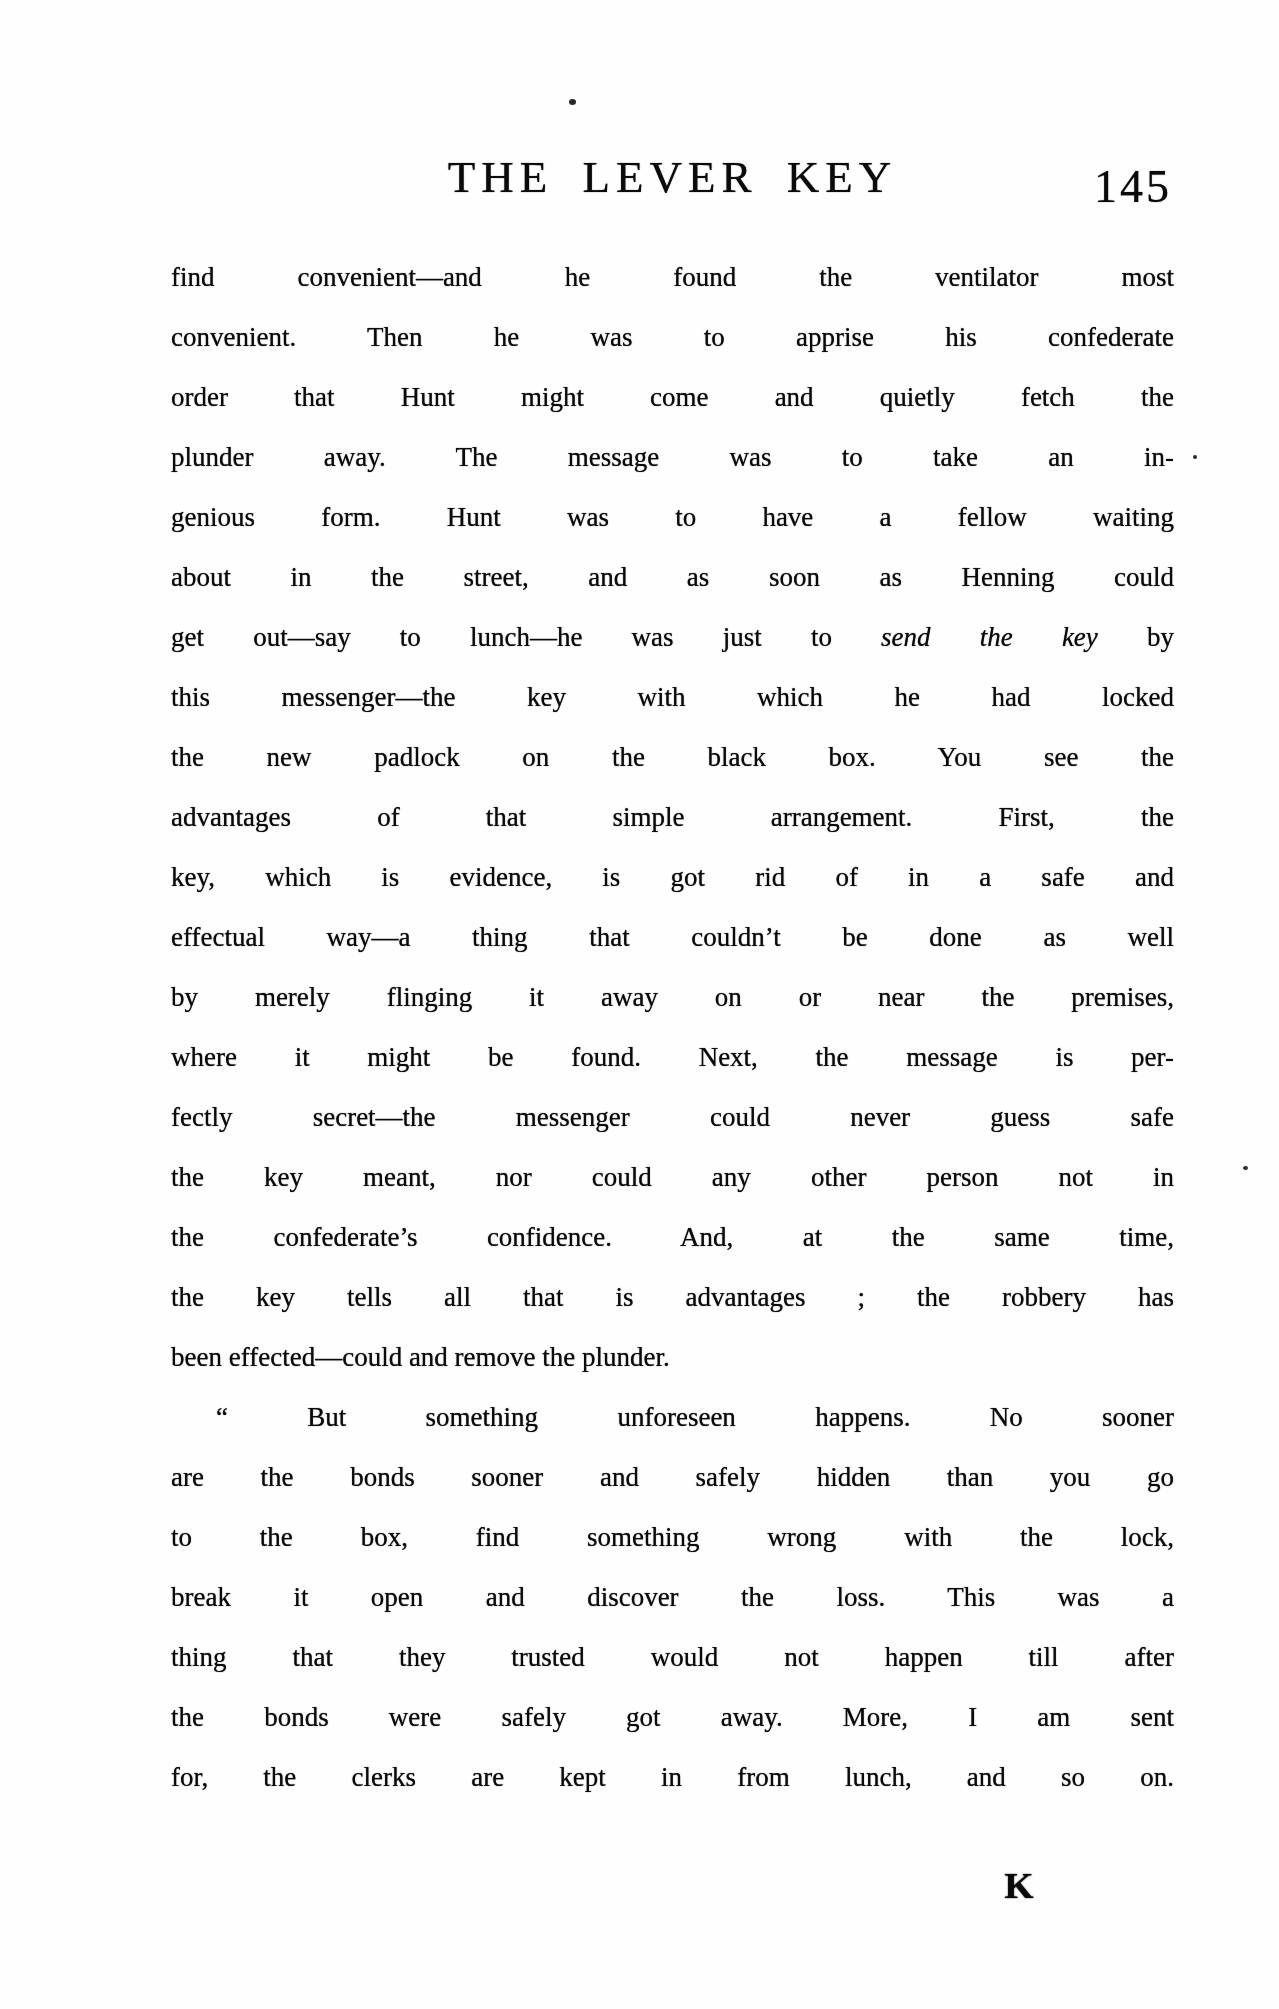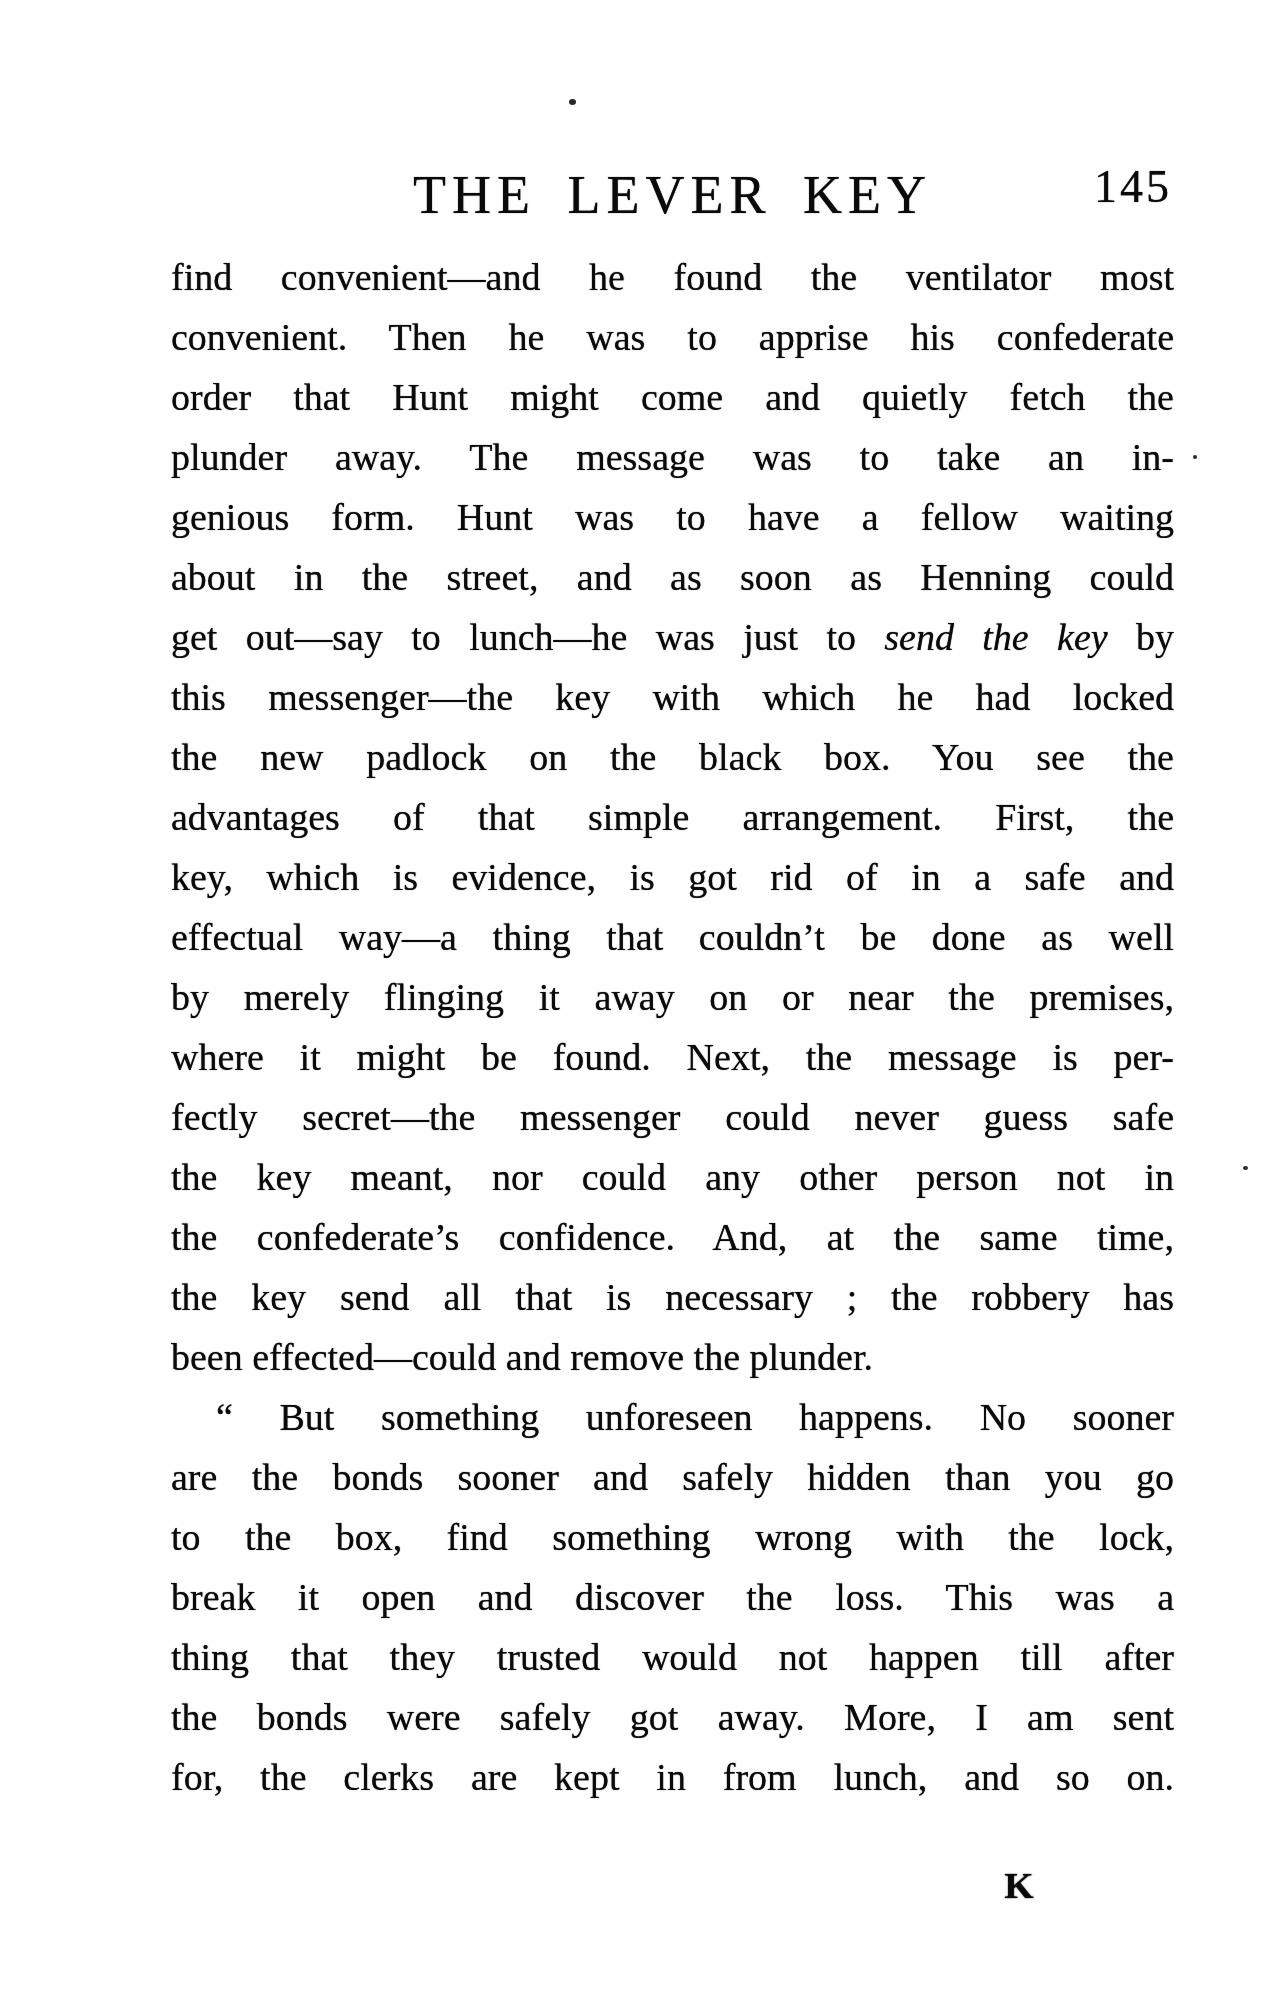--- a/index.html
+++ b/index.html
@@ -16,23 +16,23 @@
   .header-row {
     position: absolute;
     left: 171px;
     top: 0;
     width: 1003px;
     height: 230px;
   }
   .page-title {
     position: absolute;
     left: 50%;
-    top: 168px;
+    top: 155px;
     transform: translateX(-50%);
-    font-size: 54px;
+    font-size: 45px;
     line-height: 1;
     letter-spacing: 6px;
     word-spacing: 12px;
     white-space: nowrap;
     font-weight: 400;
     text-shadow: 0 0 1px rgba(0,0,0,0.85);
   }
   .page-number {
     position: absolute;
     right: 2px;
@@ -42,21 +42,21 @@
     letter-spacing: 3px;
     font-weight: 400;
     text-shadow: 0 0 1px rgba(0,0,0,0.85);
     margin-left: 40px;
   }
   .text-block {
     position: absolute;
     left: 171px;
     top: 247px;
     width: 1003px;
-    font-size: 38px;
+    font-size: 27px;
     line-height: 60px;
     text-shadow: 0 0 1px rgba(0,0,0,0.8);
   }
   .line {
     height: 60px;
     text-align: justify;
     text-justify: inter-word;
   }
   
   .line.j::after {
@@ -105,21 +105,21 @@
       <div class="line j"><span>this messenger—the key with which he had locked</span></div>
       <div class="line j"><span>the new padlock on the black box. You see the</span></div>
       <div class="line j"><span>advantages of that simple arrangement. First, the</span></div>
       <div class="line j"><span>key, which is evidence, is got rid of in a safe and</span></div>
       <div class="line j"><span>effectual way—a thing that couldn’t be done as well</span></div>
       <div class="line j"><span>by merely flinging it away on or near the premises,</span></div>
       <div class="line j"><span>where it might be found. Next, the message is per-</span></div>
       <div class="line j"><span>fectly secret—the messenger could never guess safe</span></div>
       <div class="line j"><span>the key meant, nor could any other person not in</span></div>
       <div class="line j"><span>the confederate’s confidence. And, at the same time,</span></div>
-      <div class="line j"><span>the key send all that is necessary ; the robbery has</span></div>
+      <div class="line j"><span>the key tells all that is advantages ; the robbery has</span></div>
       <div class="line"><span>been effected—could and remove the plunder.</span></div>
       <div class="line j indent"><span>“ But something unforeseen happens. No sooner</span></div>
       <div class="line j"><span>are the bonds sooner and safely hidden than you go</span></div>
       <div class="line j"><span>to the box, find something wrong with the lock,</span></div>
       <div class="line j"><span>break it open and discover the loss. This was a</span></div>
       <div class="line j"><span>thing that they trusted would not happen till after</span></div>
       <div class="line j"><span>the bonds were safely got away. More, I am sent</span></div>
       <div class="line j"><span>for, the clerks are kept in from lunch, and so on.</span></div>
     </div>
 

